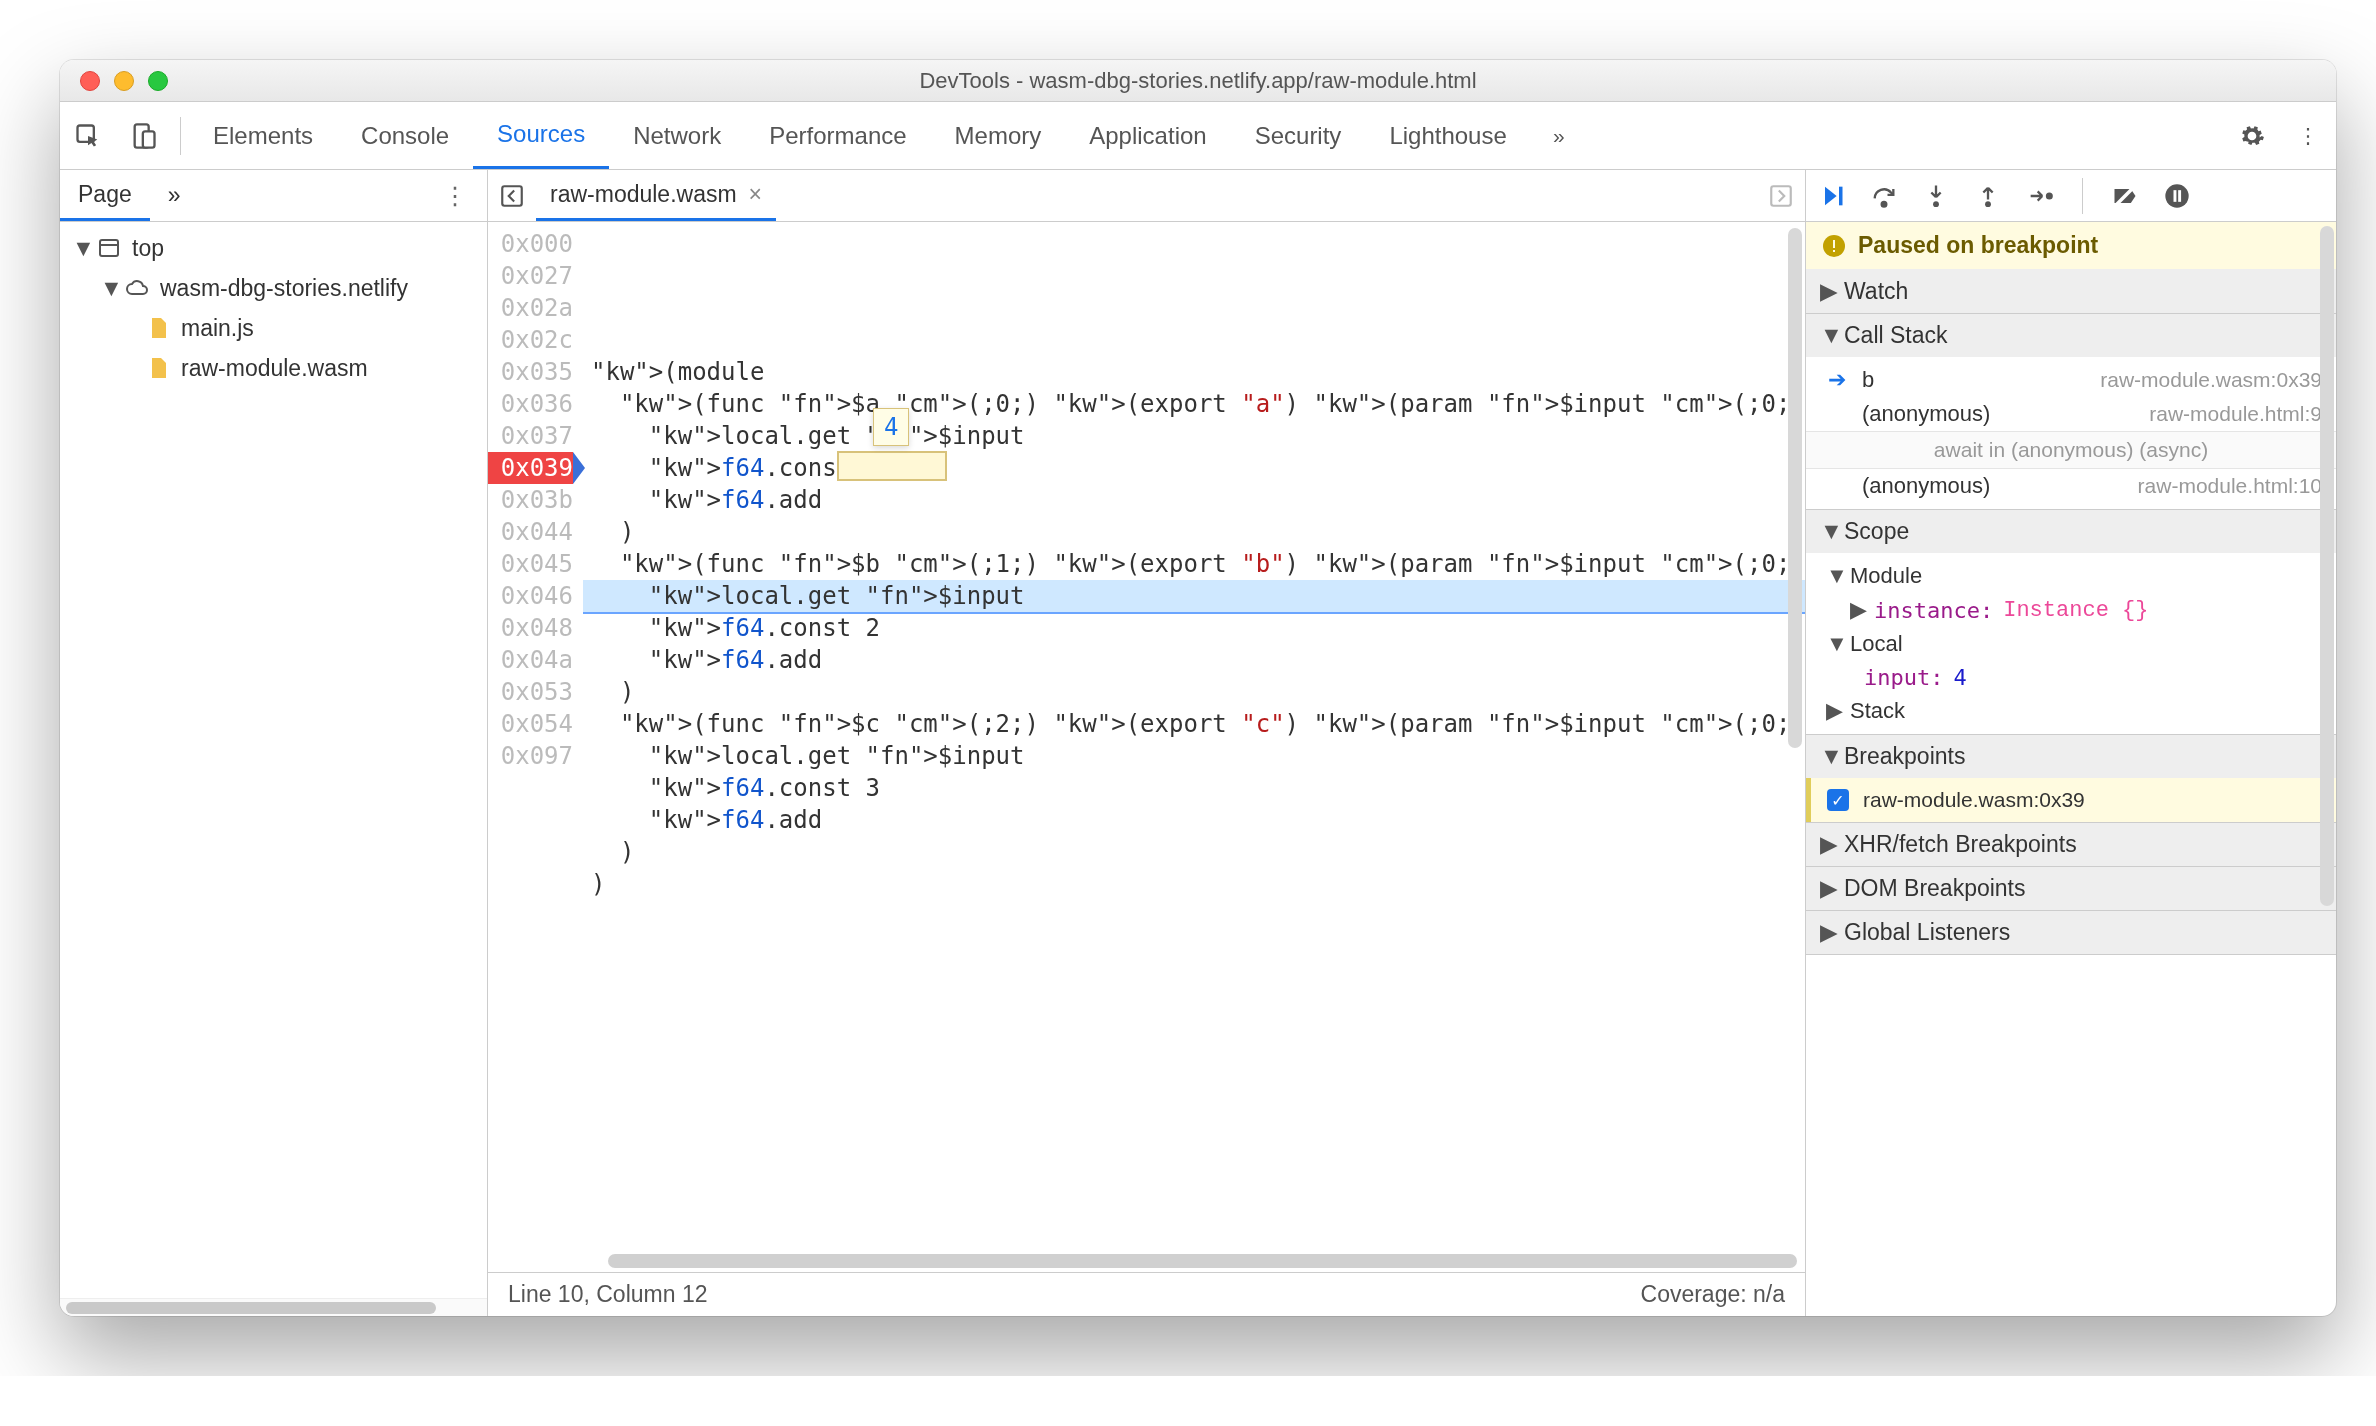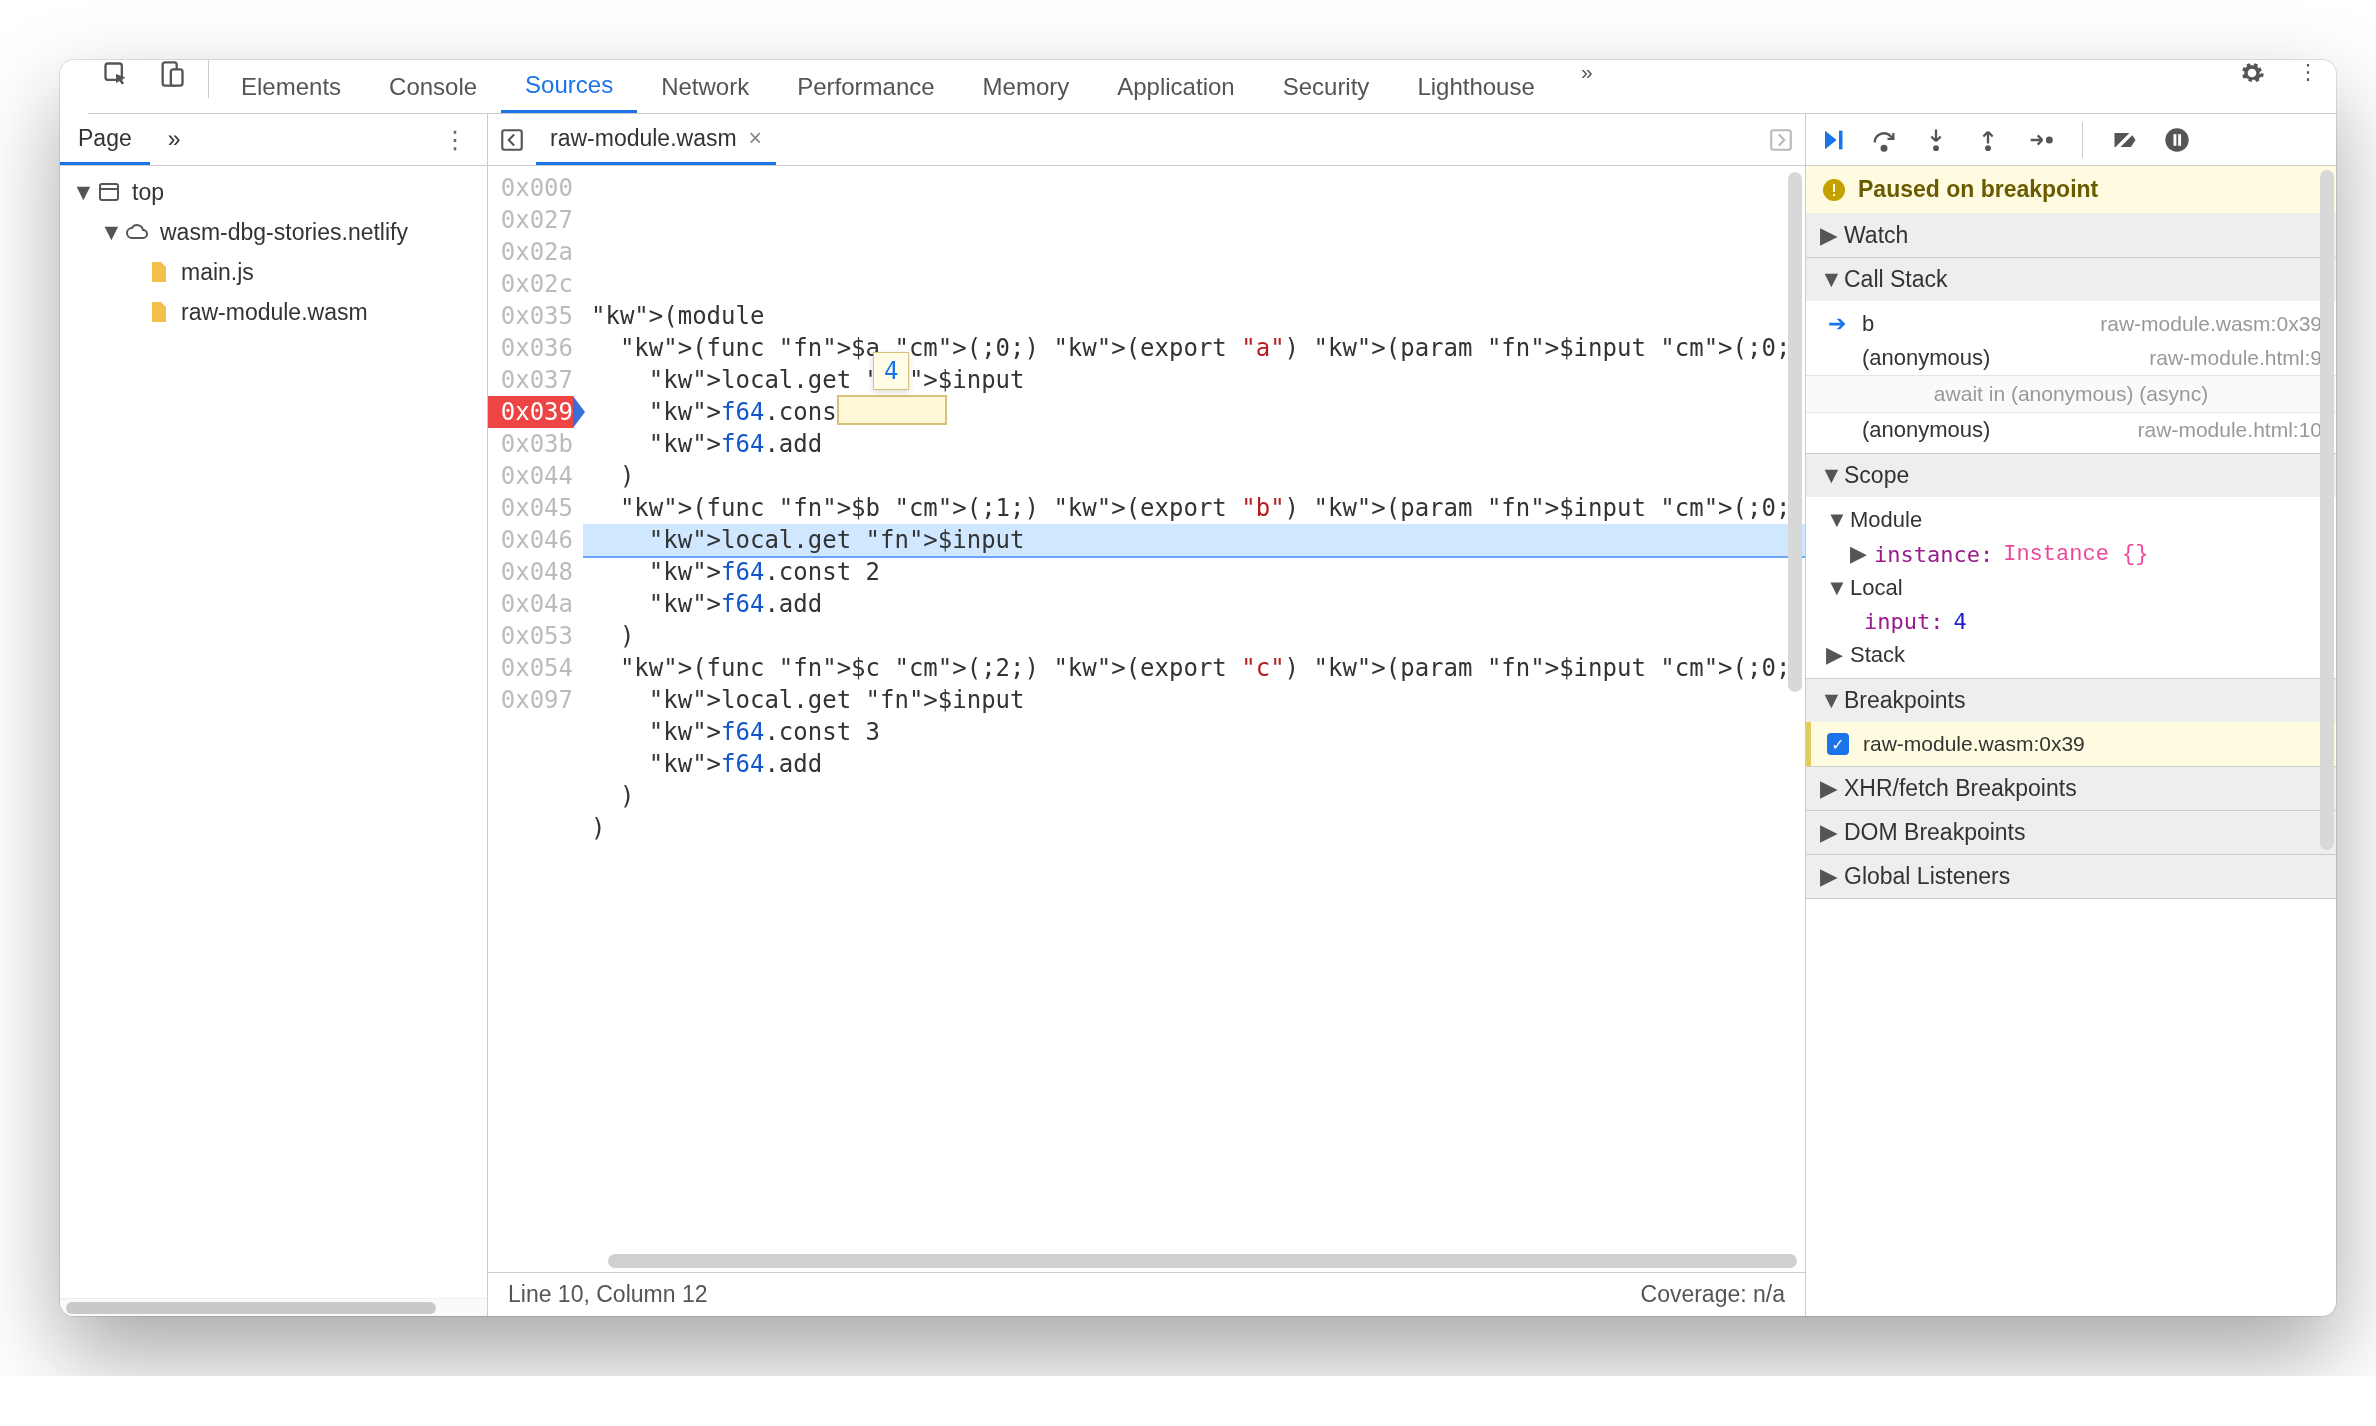--- a/index.html
+++ b/index.html
@@ -30,25 +30,25 @@
     position: relative;
   }
   .traffic { display:flex; gap:14px; padding-left:20px; }
   .dot { width:20px; height:20px; border-radius:50%; }
   .red{background:#ff5f57;border:1px solid #e0443e;}
   .yel{background:#febc2e;border:1px solid #d89d23;}
   .grn{background:#28c840;border:1px solid #1aab29;}
   .titlebar-title { position:absolute; left:0; right:0; text-align:center; font-size:22px; color:#555;}
   
   .tabbar {
-    height:54px;
+    height:68px;
     border-bottom:1px solid #ccc;
     display:flex;
+    align-items:center;
     color:#555;
-    margin-left:28px;
   }
   .tabbar .iconbtn { width:56px; display:flex; justify-content:center; cursor:pointer;}
   .tabbar .divider { width:1px; height:38px; background:#ccc; margin:0 8px;}
   .tabbar .tab { padding:0 24px; height:100%; display:flex; align-items:center; cursor:pointer; font-size:24px;}
   .tabbar .tab.active { color:#1a73e8; border-bottom:3px solid #1a73e8;}
   .tabbar .spacer { flex:1; }
   
   .split { flex:1; display:flex; overflow:hidden;}
   
   .sidebar { width:428px; border-right:1px solid #ccc; display:flex; flex-direction:column;}
@@ -112,20 +112,28 @@
   .bp-row{background:#fffbe0;padding:10px 16px;display:flex;align-items:center;gap:14px;border-left:5px solid #e0cd5a;}
   .cb{width:22px;height:22px;background:#1a73e8;border-radius:4px;display:flex;align-items:center;justify-content:center;color:#fff;font-size:16px;}
   .rscroll{position:absolute;right:2px;top:4px;bottom:4px;width:14px;}
   .rscroll .thumb{position:absolute;top:0;width:14px;height:680px;background:#d8d8d8;border-radius:7px;}
 </style>
 </head>
 <body>
 
 <div class="window">
 
+  <div class="titlebar">
+    <div class="traffic">
+      <div class="dot red"></div>
+      <div class="dot yel"></div>
+      <div class="dot grn"></div>
+    </div>
+    <div class="titlebar-title">DevTools - wasm-dbg-stories.netlify.app/raw-module.html</div>
+  </div>
 
   <div class="tabbar">
     <div class="iconbtn">
       <svg width="28" height="28" viewBox="0 0 24 24" fill="none" stroke="#555" stroke-width="2">
           <rect x="3" y="3" width="14" height="14" rx="2"></rect>
           <path d="M12 12l8 3-3 2 2 3-2 1-2-3-3 2z" fill="#555" stroke="none"></path>
         </svg>
     </div>
     <div class="iconbtn">
       <svg width="28" height="28" viewBox="0 0 24 24" fill="none" stroke="#555" stroke-width="2">

